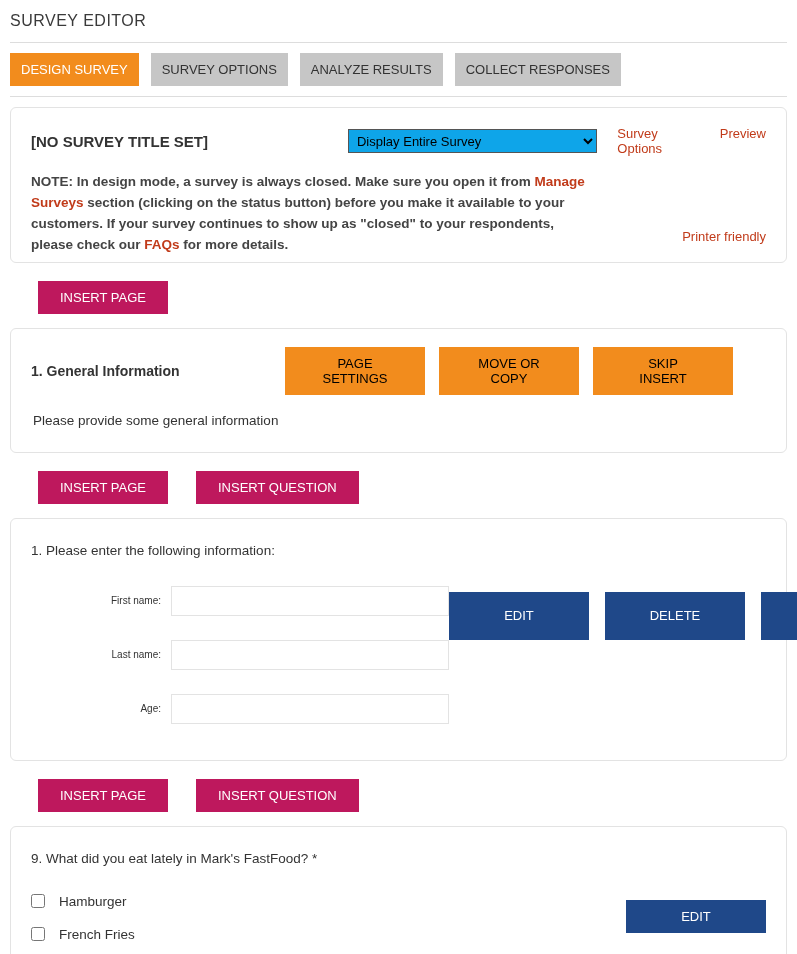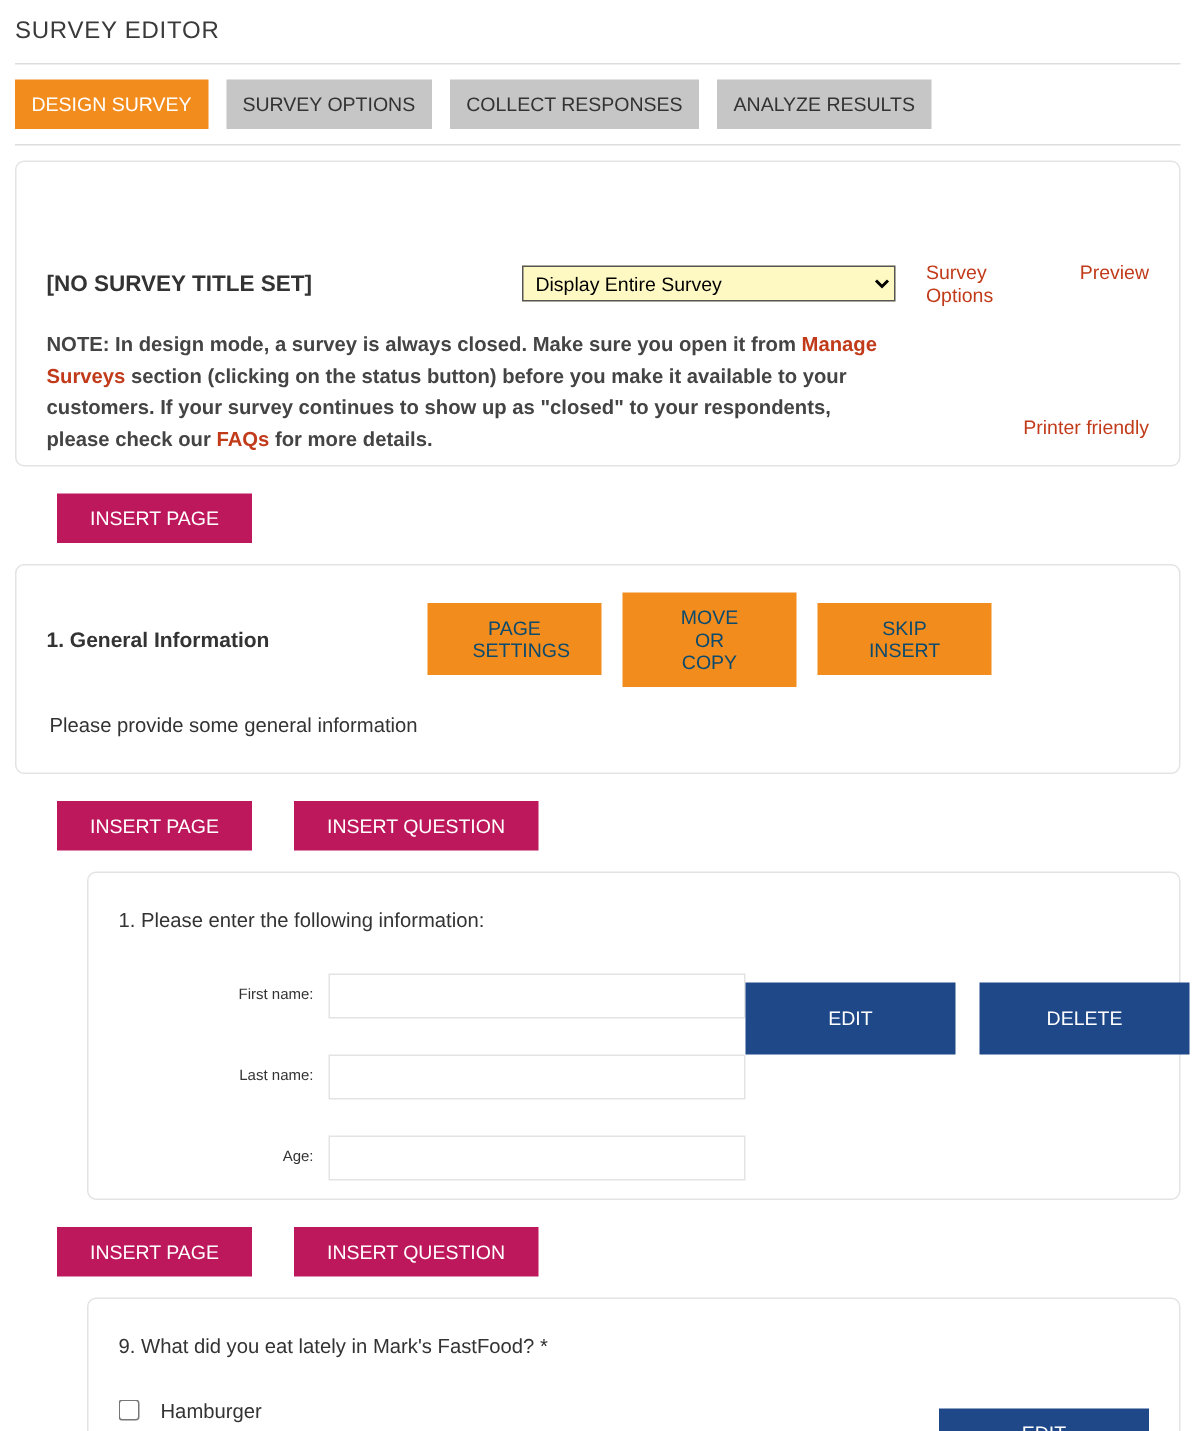--- a/index.html
+++ b/index.html
@@ -33,35 +33,34 @@
       border: 1px solid #e3e3e3;
       border-radius: 6px;
       padding: 18px 20px;
       margin-bottom: 18px;
     }
     .info-header {
       display: flex;
       align-items: center;
       justify-content: flex-start;
       gap: 20px;
-      margin-top: 48px;
     }
     .survey-title {
       font-size: 15px;
       font-weight: 700;
       color: #333;
       flex: 0 0 auto;
     }
     .display-select {
       margin-left: 120px;
       width: 250px;
       height: 24px;
       font-size: 13px;
       border: 1px solid #555;
-      background: #fef9c3;
+      background: #0ea5e9;
       padding: 1px 4px;
     }
     .right-links {
       margin-left: auto;
       display: flex;
       flex-direction: column;
       align-items: flex-end;
       gap: 6px;
     }
     .right-links .row1 { display: flex; gap: 14px; }
@@ -79,46 +78,46 @@
     .btn-blue {
       background: #be185d;
       color: #fff;
       border: none;
       padding: 9px 22px;
       font-size: 13px;
       cursor: pointer;
     }
     .btn-orange {
       background: #f28c1d;
-      color: #0c4a6e;
+      color: #000000;
       border: none;
       padding: 9px 30px;
       font-size: 13px;
       cursor: pointer;
-      width: 116px;
+      width: 140px;
     }
     .btn-blue-sm {
       background: #1f4889;
       color: #fff;
       border: none;
       padding: 9px 22px;
       font-size: 13px;
       cursor: pointer;
       width: 140px;
     }
     .insert-row { display: flex; gap: 28px; margin: 6px 0 14px 28px; }
     .page-header-row {
       display: flex;
       align-items: center;
       gap: 14px;
       margin-bottom: 18px;
     }
     .page-heading { font-size: 14px; font-weight: 700; flex: 0 0 240px; }
     .page-desc { font-size: 13.5px; color: #333; margin-left: 2px; margin-bottom: 6px; }
-    .question-panel { padding: 24px 20px 12px; margin-left: 48px; }
+    .question-panel { padding: 24px 20px 36px; }
     .question-text { font-size: 13.5px; color: #333; margin-bottom: 28px; }
     .q-actions { display: flex; flex-direction: row; gap: 16px; margin-top: 6px; }
     .form-row { display: flex; align-items: center; gap: 10px; margin-bottom: 24px; }
     .form-label { width: 130px; text-align: right; font-size: 10px; color: #333; }
     .form-input {
       width: 278px;
       height: 30px;
       border: 1px solid #e3e3e3;
       background: #fff;
       padding: 0 6px;
@@ -131,22 +130,22 @@
   </style>
 </head>
 <body>
 
 <h1 class="page-title">SURVEY EDITOR</h1>
 <hr class="hr">
 
 <div class="tabs">
   <button class="tab active">DESIGN SURVEY</button>
   <button class="tab">SURVEY OPTIONS</button>
+  <button class="tab">ANALYZE RESULTS</button>
   <button class="tab">COLLECT RESPONSES</button>
-  <button class="tab">ANALYZE RESULTS</button>
 </div>
 <hr class="hr">
 
 <div class="panel">
   <div class="info-header">
     <span class="survey-title">[NO SURVEY TITLE SET]</span>
     <select class="display-select">
       <option>Display Entire Survey</option>
     </select>
     <div class="right-links">

